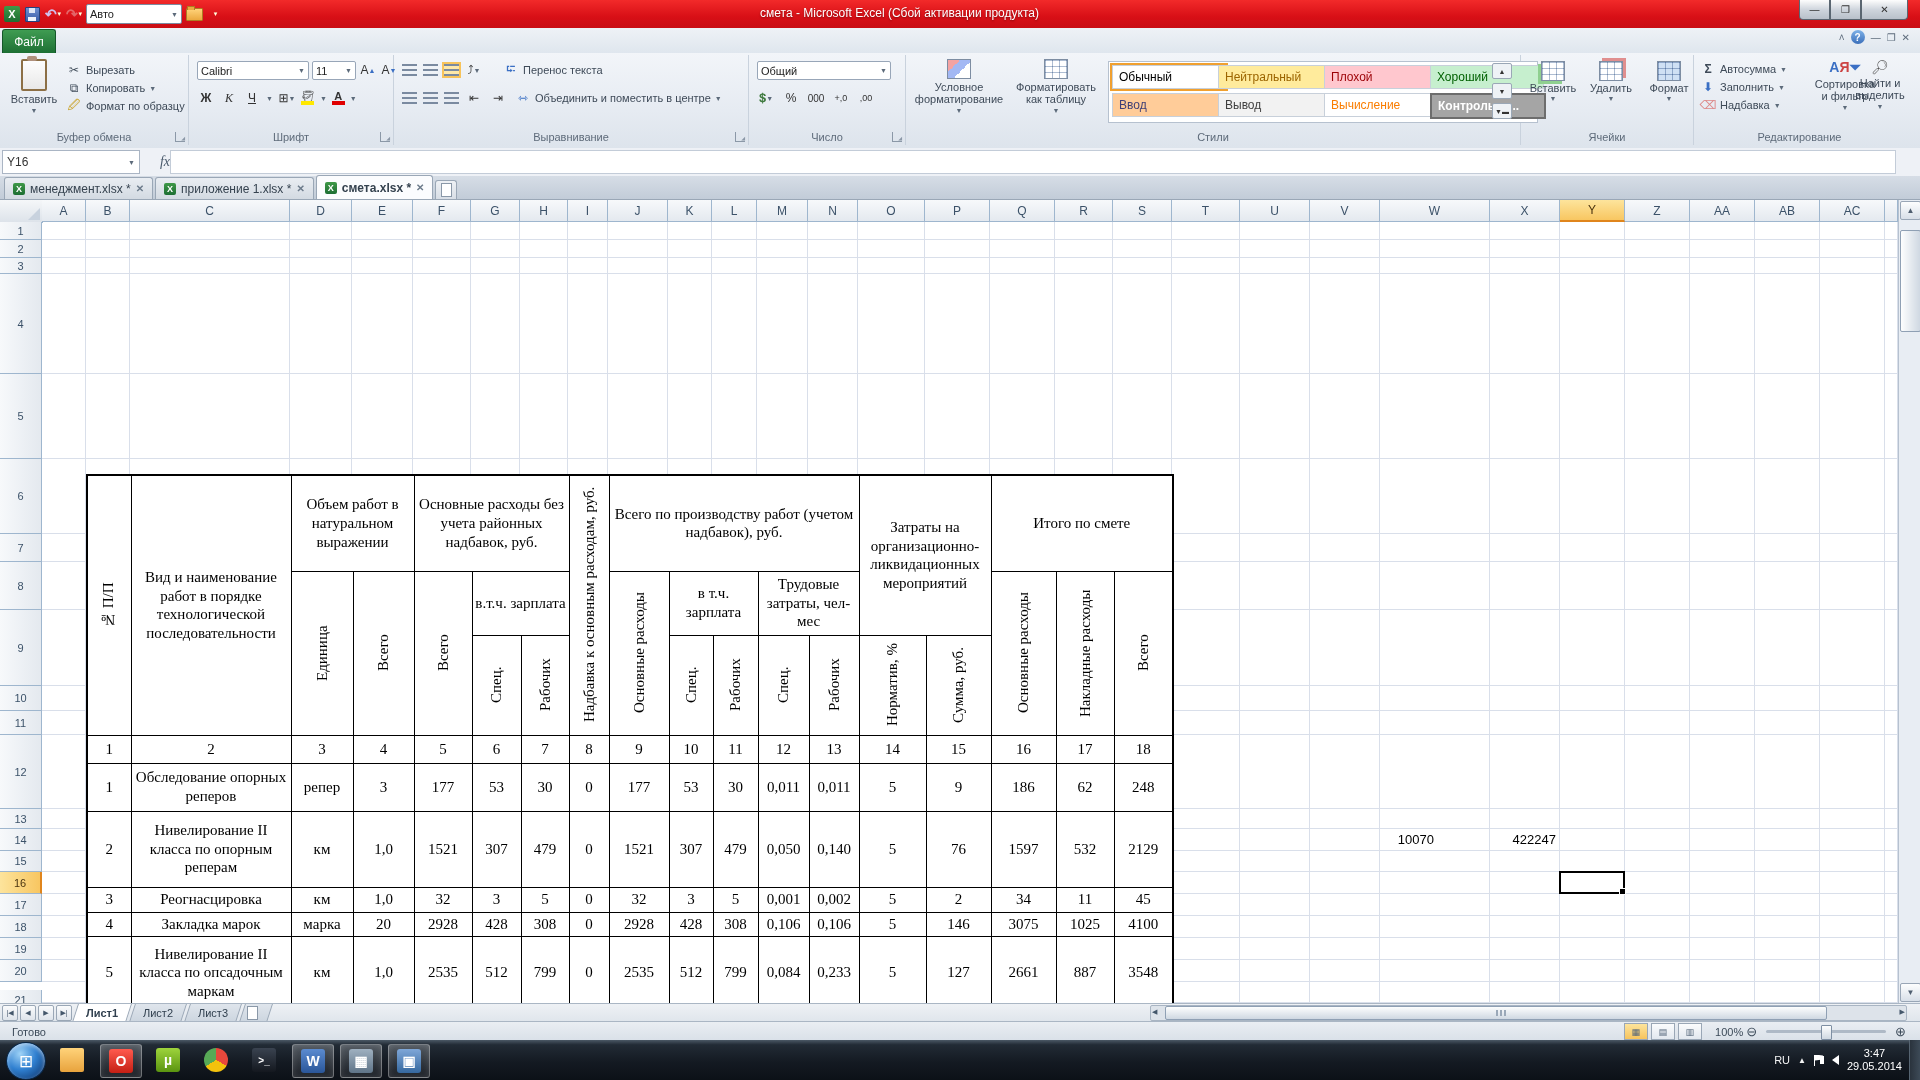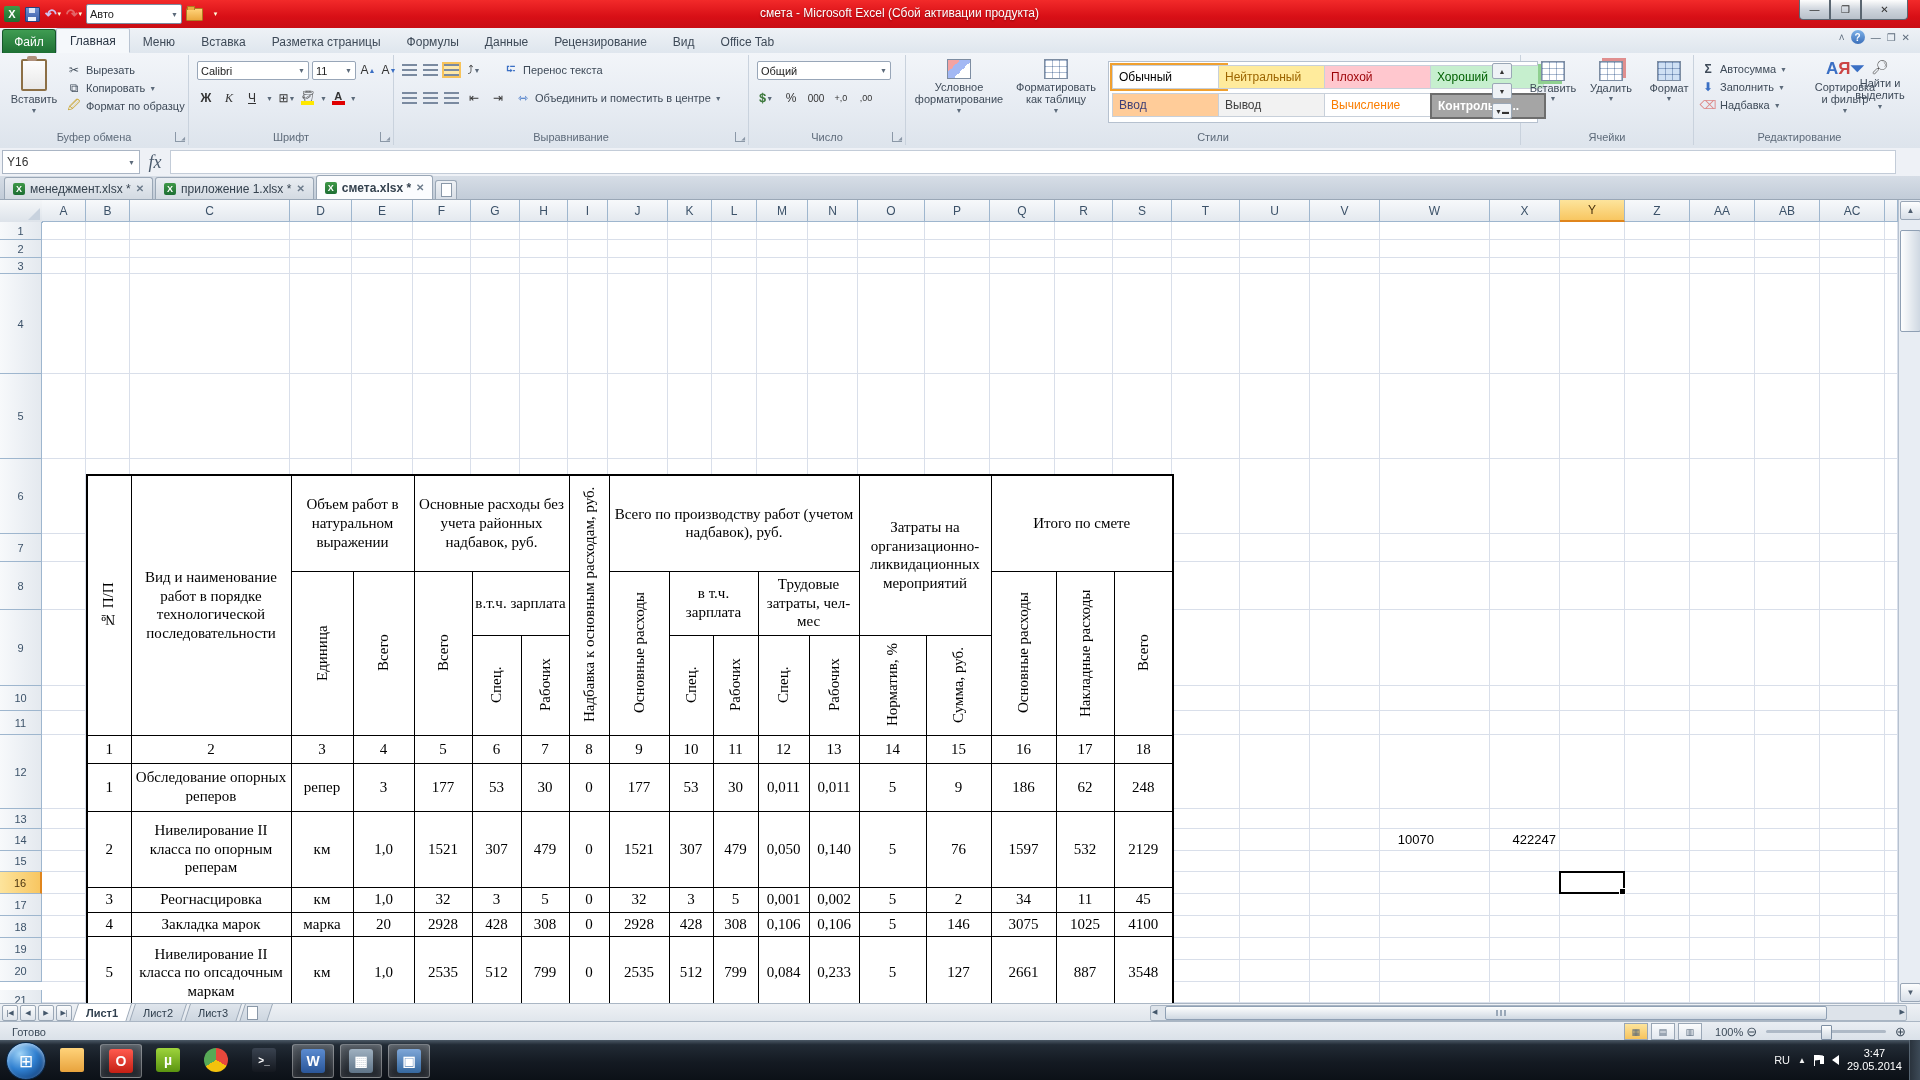--- a/index.html
+++ b/index.html
@@ -78,21 +78,21 @@
   .medbtn{width:52px;display:flex;flex-direction:column;align-items:center;gap:1px;font-size:11px;color:#3e4a58;text-align:center;}
   .tbl-ico{width:22px;height:18px;border:1px solid #7d8da2;background:
     linear-gradient(#fff,#fff),repeating-linear-gradient(90deg,#aebdd2 0 1px,transparent 1px 7px),
     repeating-linear-gradient(#aebdd2 0 1px,transparent 1px 6px);background-blend-mode:multiply;}
 
   
   #formula-row{left:0;top:148px;width:1920px;height:28px;background:#eef1f6;border-bottom:1px solid #c3ccd8;
     display:flex;align-items:center;}
   #namebox{width:128px;height:22px;background:#fff;border:1px solid #aab5c4;margin-left:2px;
     display:flex;align-items:center;justify-content:space-between;padding:0 4px;font-size:12px;}
-  #fx{width:30px;text-align:center;font-family:"Liberation Serif",serif;font-style:italic;font-size:18px;color:#4a5a6c;}
+  #fx{width:30px;text-align:right;font-family:"Liberation Serif",serif;font-style:italic;font-size:14px;color:#4a5a6c;}
   #formula-input{flex:1;height:22px;background:#fff;border:1px solid #c3ccd8;margin-right:24px;}
 
   
   #doctabs{left:0;top:176px;width:1920px;height:24px;background:linear-gradient(#d6dde6,#c2ccd8);
     border-bottom:1px solid #9aa7b6;display:flex;align-items:flex-end;padding-left:4px;box-sizing:border-box;}
   .dtab{height:21px;display:flex;align-items:center;gap:5px;padding:0 8px;font-size:12px;color:#35424f;
     background:linear-gradient(#e9edf2,#d3dae2);border:1px solid #9aa7b6;border-bottom:none;border-radius:3px 3px 0 0;margin-right:2px;}
   .dtab.active{background:#fbfcfe;font-weight:bold;height:23px;}
   .dtab .xlico{width:12px;height:12px;background:linear-gradient(#3f9948,#1d6e33);border-radius:2px;color:#fff;
     font-size:9px;font-weight:bold;display:flex;align-items:center;justify-content:center;}
@@ -222,31 +222,20 @@
     <div id="win-title" class="abs">смета  -  Microsoft Excel (Сбой активации продукта)</div>
     <div id="win-btns" class="abs">
       <div class="wbtn min">—</div>
       <div class="wbtn">❐</div>
       <div class="wbtn close">✕</div>
     </div>
   </div>
 
   <div id="tabrow" class="abs">
     <div id="file-tab">Файл</div>
-    <div id="ribbon-tabs" style="display:flex;align-items:flex-end;">
-        <div class="rtab active">Главная</div>
-        <div class="rtab">Меню</div>
-        <div class="rtab">Вставка</div>
-        <div class="rtab">Разметка страницы</div>
-        <div class="rtab">Формулы</div>
-        <div class="rtab">Данные</div>
-        <div class="rtab">Рецензирование</div>
-        <div class="rtab">Вид</div>
-        <div class="rtab">Office Tab</div>
-      </div>
   </div>
   <div id="ribbon-mini" class="abs">
     <span>˄</span>
     <span class="help-circ">?</span>
     <span>—</span>
     <span>❐</span>
     <span>✕</span>
   </div>
 
   <div id="ribbon" class="abs">
@@ -420,21 +409,21 @@
             <span>Заполнить</span>
             <span class="drop">▼</span>
           </div>
         <div class="smallrow">
             <span class="ico16" style="color:#d88;">⌫</span>
             <span>Надбавка</span>
             <span class="drop">▼</span>
           </div>
       </div>
       <div class="abs bigbtn" style="left:120px;top:4px;width:62px;">
-        <span style="font-size:17px;font-weight:bold;color:#3a6fc4;">А<span style="color:#c44;">Я</span>⏷</span>
+        <span style="font-size:14px;font-weight:bold;color:#3a6fc4;">А<span style="color:#c44;">Я</span>⏷</span>
         <span>Сортировка и фильтр</span>
           <span class="drop">▼</span>
       </div>
       <div class="abs bigbtn" style="left:162px;top:4px;width:56px;left:158px;">
         <span style="font-size:14px;color:#555;">🔎︎</span>
         <span>Найти и выделить</span>
           <span class="drop">▼</span>
       </div>
       <div class="glabel">Редактирование</div>
     </div>

